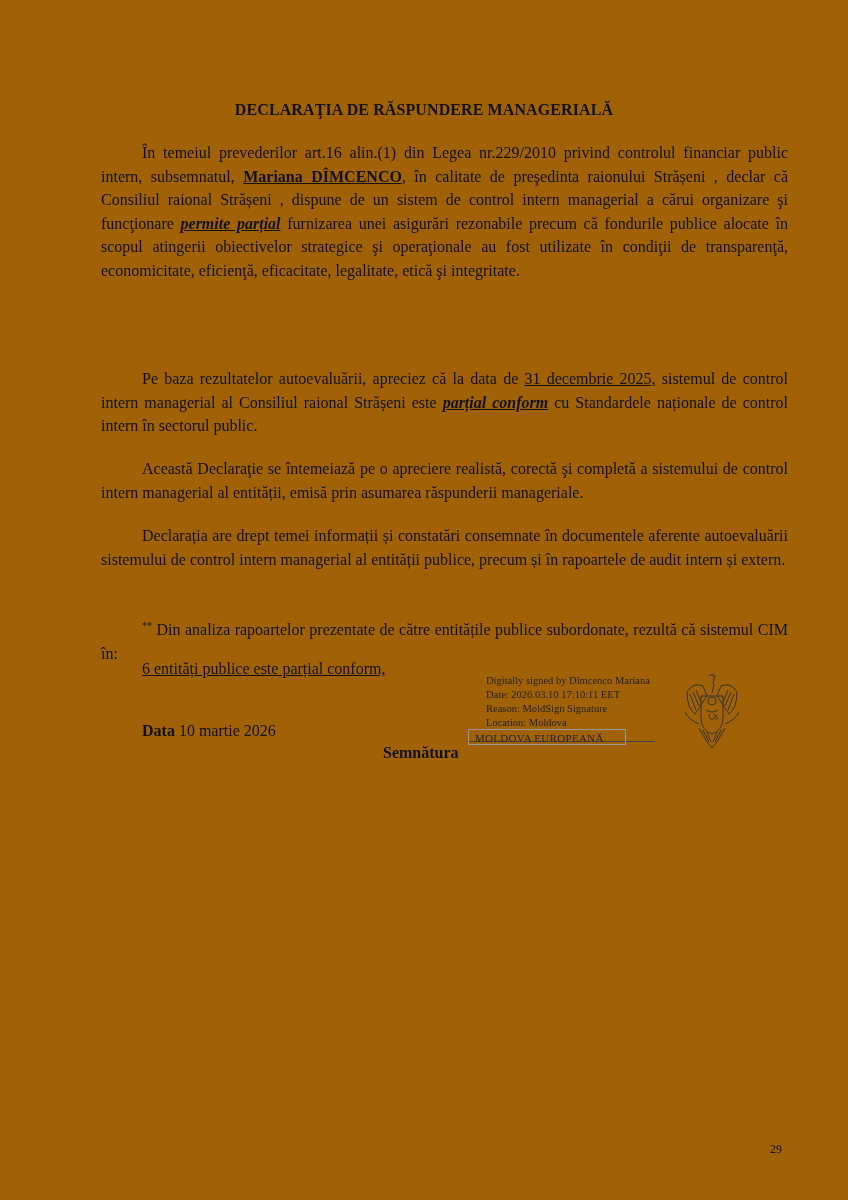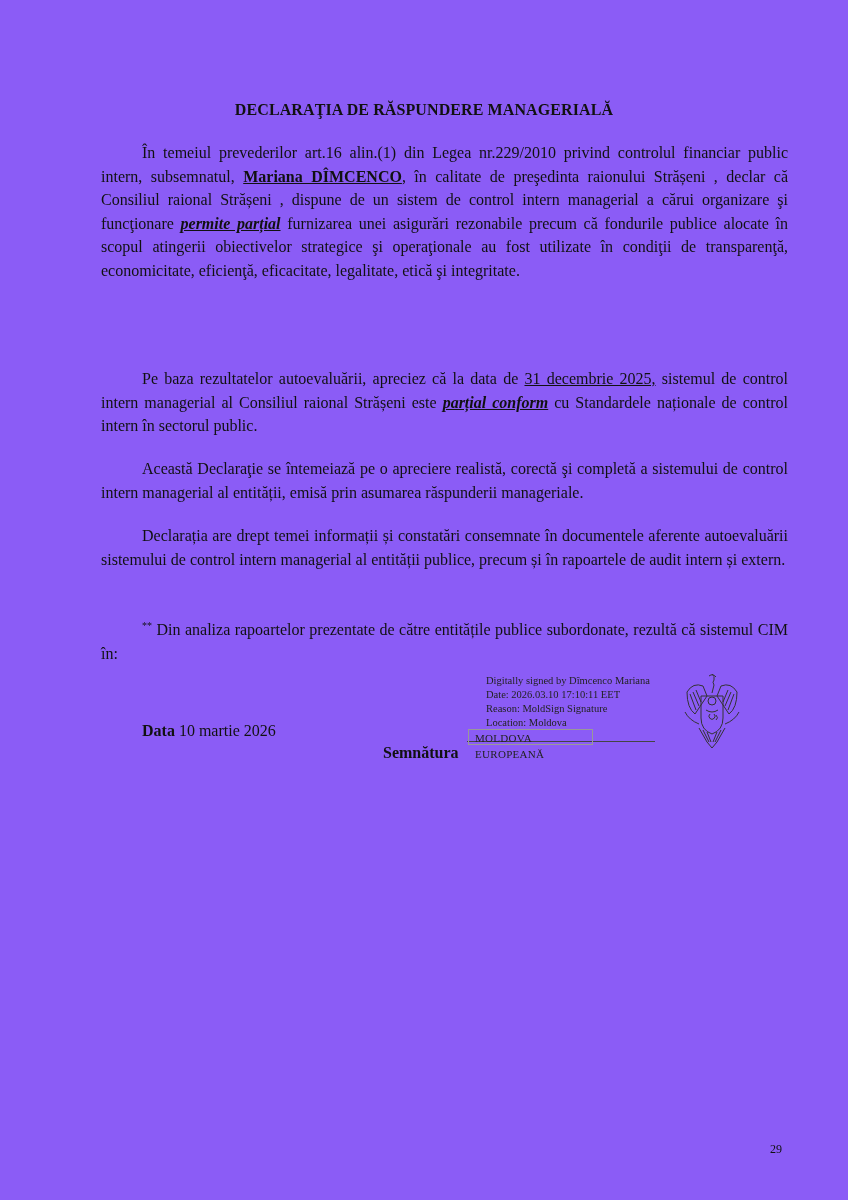--- a/index.html
+++ b/index.html
@@ -1,18 +1,18 @@
 <!DOCTYPE html>
 <html><head>
 <meta charset="utf-8">
 <style>
   html, body { margin: 0; padding: 0; background: #ffffff; }
   body { width: 848px; height: 1200px; position: relative; overflow: hidden;
          font-family: "Liberation Serif", "DejaVu Serif", serif; color: #111; }
-  .page { position: absolute; left: 0; top: 0; width: 848px; height: 1200px; background: #8b5cf6; }
+  .page { position: absolute; left: 0; top: 0; width: 848px; height: 1200px; background: #a16207; }
   .title { position: absolute; left: 0; width: 848px; top: 101px; text-align: center;
            font-weight: bold; font-size: 16px; letter-spacing: 0.1px; }
   .para { position: absolute; left: 101px; width: 687px; font-size: 16px; line-height: 23.5px;
           text-align: justify; }
   .para .indent { display: inline-block; width: 41px; }
   .p1 { top: 141px; }
   .p2 { top: 298px; }
   .p3 { top: 367px; }
   .p4 { top: 457px; }
   .p5 { top: 524px; }
@@ -20,21 +20,21 @@
   .bu { font-weight: bold; text-decoration: underline; }
   .biu { font-weight: bold; font-style: italic; text-decoration: underline; }
   .u { text-decoration: underline; }
   sup.star { font-size: 10px; vertical-align: 6px; }
   .entities { position: absolute; left: 142px; top: 660px; font-size: 16px; text-decoration: underline; }
   .sig-block { position: absolute; left: 486px; top: 674px; font-size: 10.5px; line-height: 14px; color: #222; }
   .date-line { position: absolute; left: 142px; top: 722px; font-size: 16px; }
   .date-line b { font-weight: bold; }
   .sign-label { position: absolute; left: 383px; top: 744px; font-size: 16px; font-weight: bold; }
   .sign-line { position: absolute; left: 467px; top: 741px; width: 188px; height: 0; border-top: 1px solid #444; }
-  .stamp { position: absolute; left: 468px; top: 729px; width: 125px; height: 16px;
+  .stamp { position: absolute; left: 468px; top: 729px; width: 158px; height: 16px;
            border: 1px solid #999; font-size: 11px; line-height: 16px; padding-left: 6px; box-sizing: border-box;
            letter-spacing: 0.3px; color: #222; background: transparent; }
   .coat { position: absolute; left: 681px; top: 670px; width: 62px; height: 82px; }
   .note { position: absolute; left: 101px; top: 778px; font-size: 13px; }
   .note sup { font-size: 8px; vertical-align: 5px; }
   .pagenum { position: absolute; left: 770px; top: 1142px; font-size: 12px; }
 </style>
 </head>
 <body>
 
@@ -46,20 +46,21 @@
 
 
   <div class="para p3"><span class="indent"></span><span>Pe baza rezultatelor autoevaluării, apreciez că la data de </span><span class="u">31 decembrie 2025,</span><span> sistemul de control intern managerial al Consiliul raional Strășeni este </span><span class="biu">parțial conform</span><span> cu Standardele naționale de control intern în sectorul public.</span></div>
 
   <div class="para p4"><span class="indent"></span><span>Această Declaraţie se întemeiază pe o apreciere realistă, corectă şi completă a sistemului de control intern managerial al entității, emisă prin asumarea răspunderii manageriale.</span></div>
 
   <div class="para p6"><span class="indent"></span><sup class="star">**</sup><span> Din analiza rapoartelor prezentate de către entitățile publice subordonate, rezultă că sistemul CIM în:</span></div>
 
   <div class="para p5"><span class="indent"></span><span>Declarația are drept temei informații și constatări consemnate în documentele aferente autoevaluării sistemului de control intern managerial al entității publice, precum și în rapoartele de audit intern și extern.</span></div>
 
+  <div class="entities">6 entități publice este parțial conform,</div>
 
   <div class="sig-block">
     <div>Digitally signed by Dîmcenco Mariana</div>
     <div>Date: 2026.03.10 17:10:11 EET</div>
     <div>Reason: MoldSign Signature</div>
     <div>Location: Moldova</div>
   </div>
 
   <div class="date-line"><b>Data</b><span> 10 martie 2026</span></div>
 

